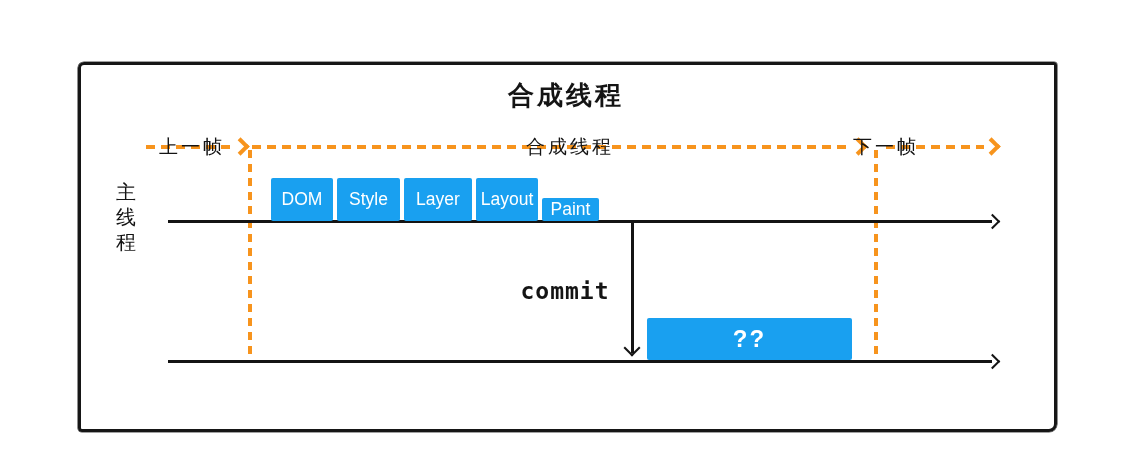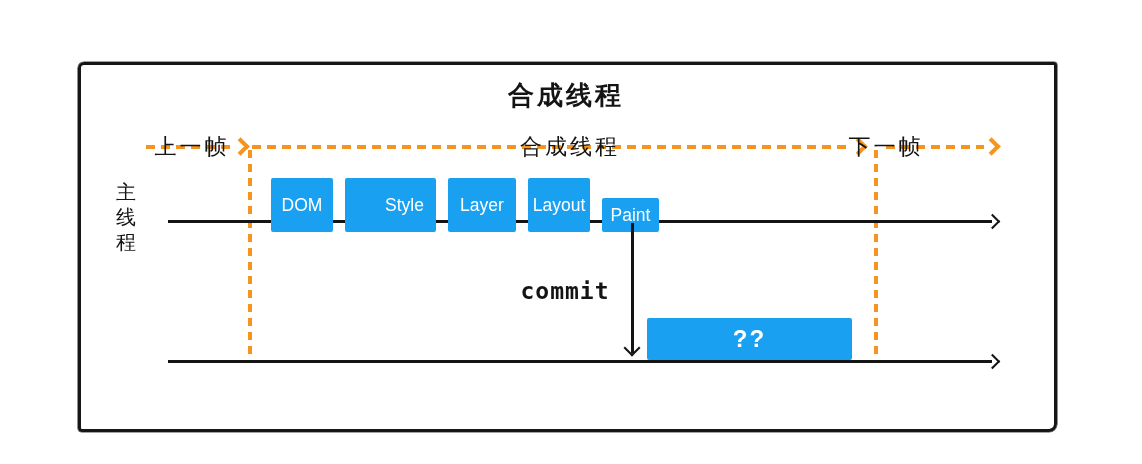--- a/index.html
+++ b/index.html
@@ -31,21 +31,21 @@
   .seg2{left:252px;width:598px;}
   .seg3{left:886px;width:98px;}
   .vdash{
     position:absolute;top:150px;height:212px;width:4px;
     background:repeating-linear-gradient(180deg,var(--orange) 0 8px,transparent 8px 14px);
   }
   .vdash.vleft{left:248px;}
   .vdash.vright{left:874px;}
   .flabel{
     position:absolute;top:147px;transform:translate(-50%,-50%);
-    font-size:22px;letter-spacing:3px;white-space:nowrap;z-index:3;
+    font-size:19px;letter-spacing:3px;white-space:nowrap;z-index:3;
   }
   .flabel.f1{left:192px;}
   .flabel.f2{left:570px;}
   .flabel.f3{left:886px;}
   
   .chev{position:absolute;box-sizing:border-box;}
   .chev.right{transform:rotate(45deg);}
   .chev.down{transform:rotate(135deg);}
   .chev.orange{width:13px;height:13px;border-top:4px solid var(--orange);border-right:4px solid var(--orange);}
   .chev.black{width:11px;height:11px;border-top:2.5px solid #141414;border-right:2.5px solid #141414;}
@@ -60,28 +60,28 @@
   .tline.main{top:220px;}
   .tline.comp{top:360px;}
   
   .vlabel{
     position:absolute;width:26px;text-align:center;
     font-size:20px;line-height:25px;word-break:break-all;
   }
   .vlabel.main{left:113px;top:180px;}
   .vlabel.comp{left:113px;top:310px;}
   
-  .pipeline{position:absolute;left:271px;top:178px;height:54px;display:flex;gap:12px;}
+  .pipeline{position:absolute;left:271px;top:178px;height:43px;display:flex;gap:4px;}
   .stage-box{
     background:var(--blue);color:#ffffff;
     display:flex;align-items:center;justify-content:center;
     font-size:17.5px;border-radius:2px;
   }
   .stage-box:nth-child(1){width:62px;}
-  .stage-box:nth-child(2){width:63px;padding-left:28px;}
+  .stage-box:nth-child(2){width:63px;}
   .stage-box:nth-child(3){width:68px;}
   .stage-box:nth-child(4){width:62px;}
   .stage-box:nth-child(5){width:57px;margin-top:20px;}
   
   .commit-label{
     position:absolute;left:565px;top:291px;transform:translate(-50%,-50%);
     font-family:"DejaVu Sans Mono","Liberation Mono",monospace;
     font-size:23px;font-weight:600;letter-spacing:1px;text-align:center;
   }
   .commit-arrow{position:absolute;left:631px;top:223px;width:3px;height:130px;background:#141414;}

